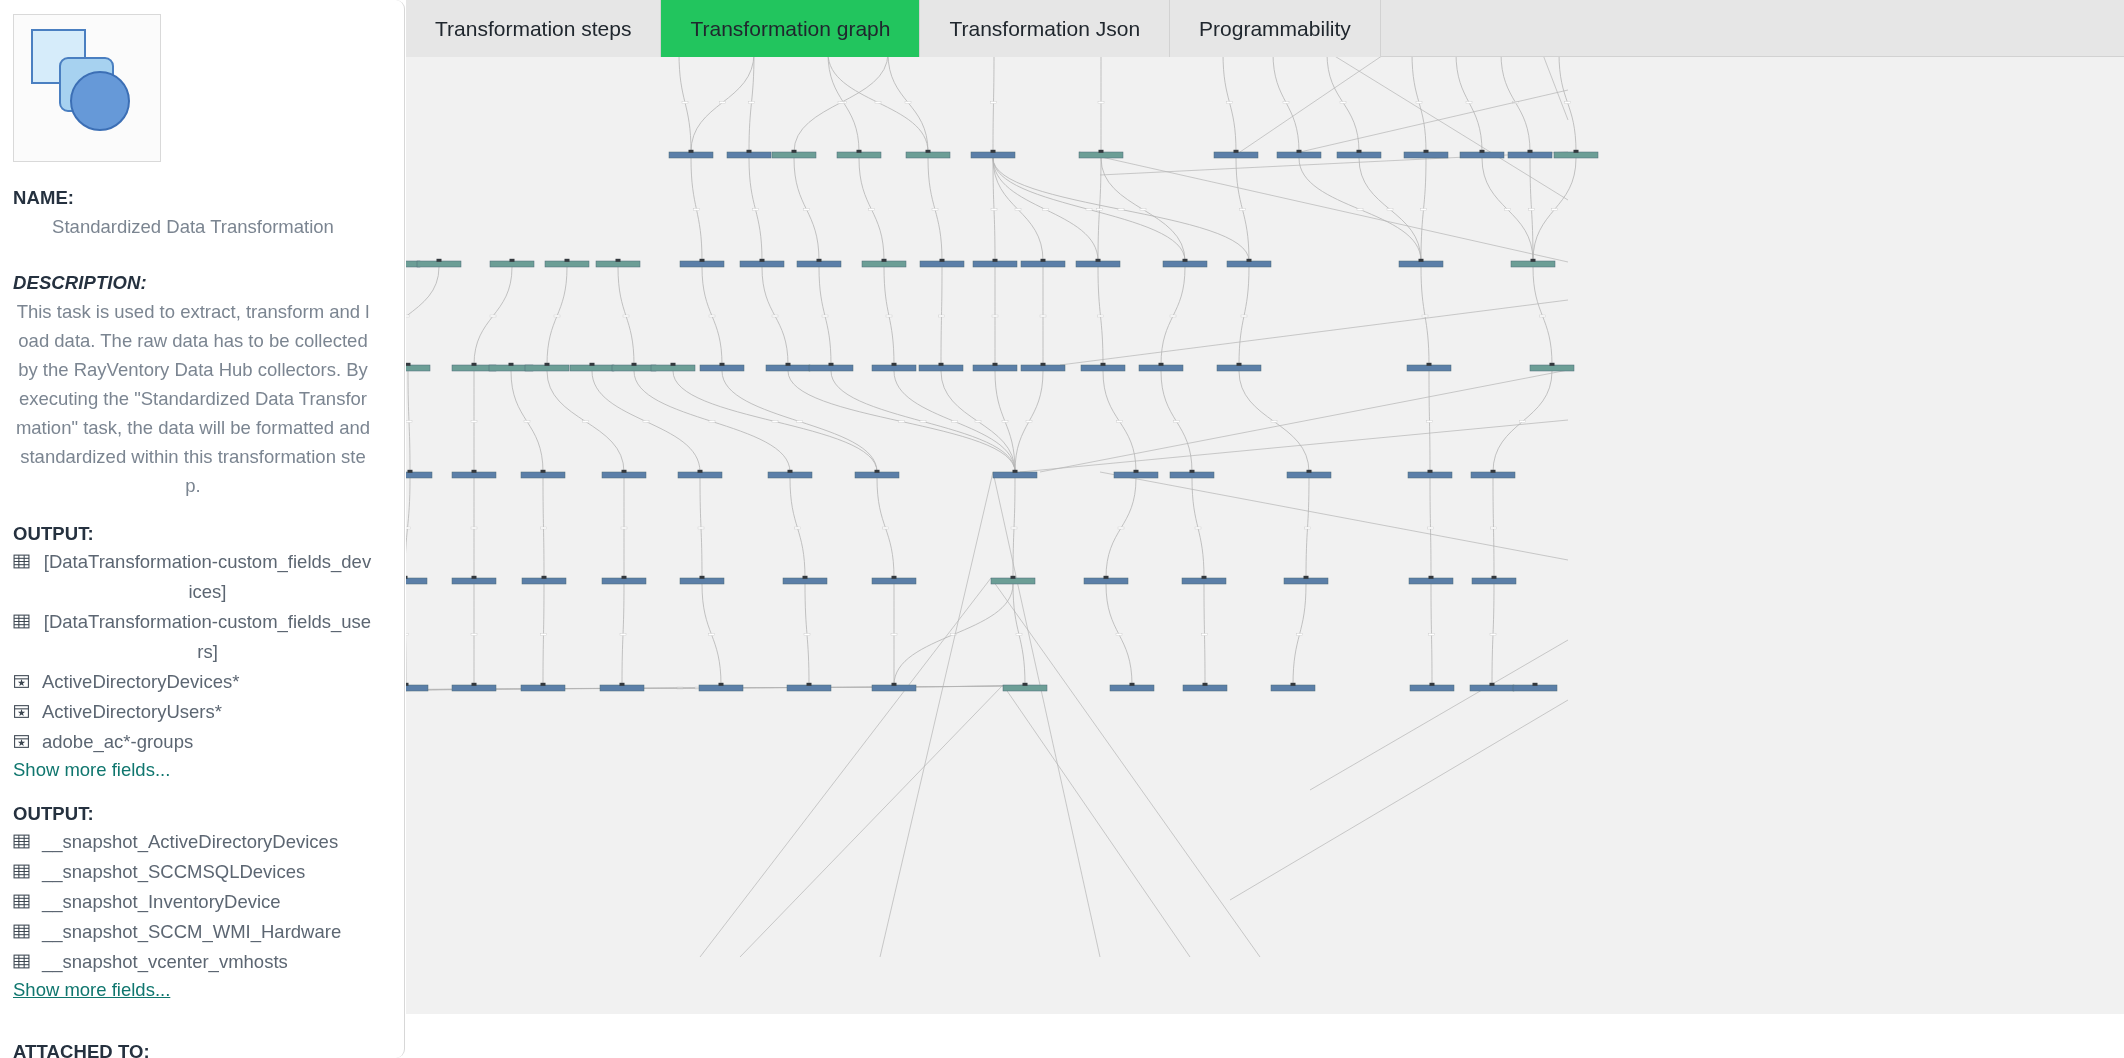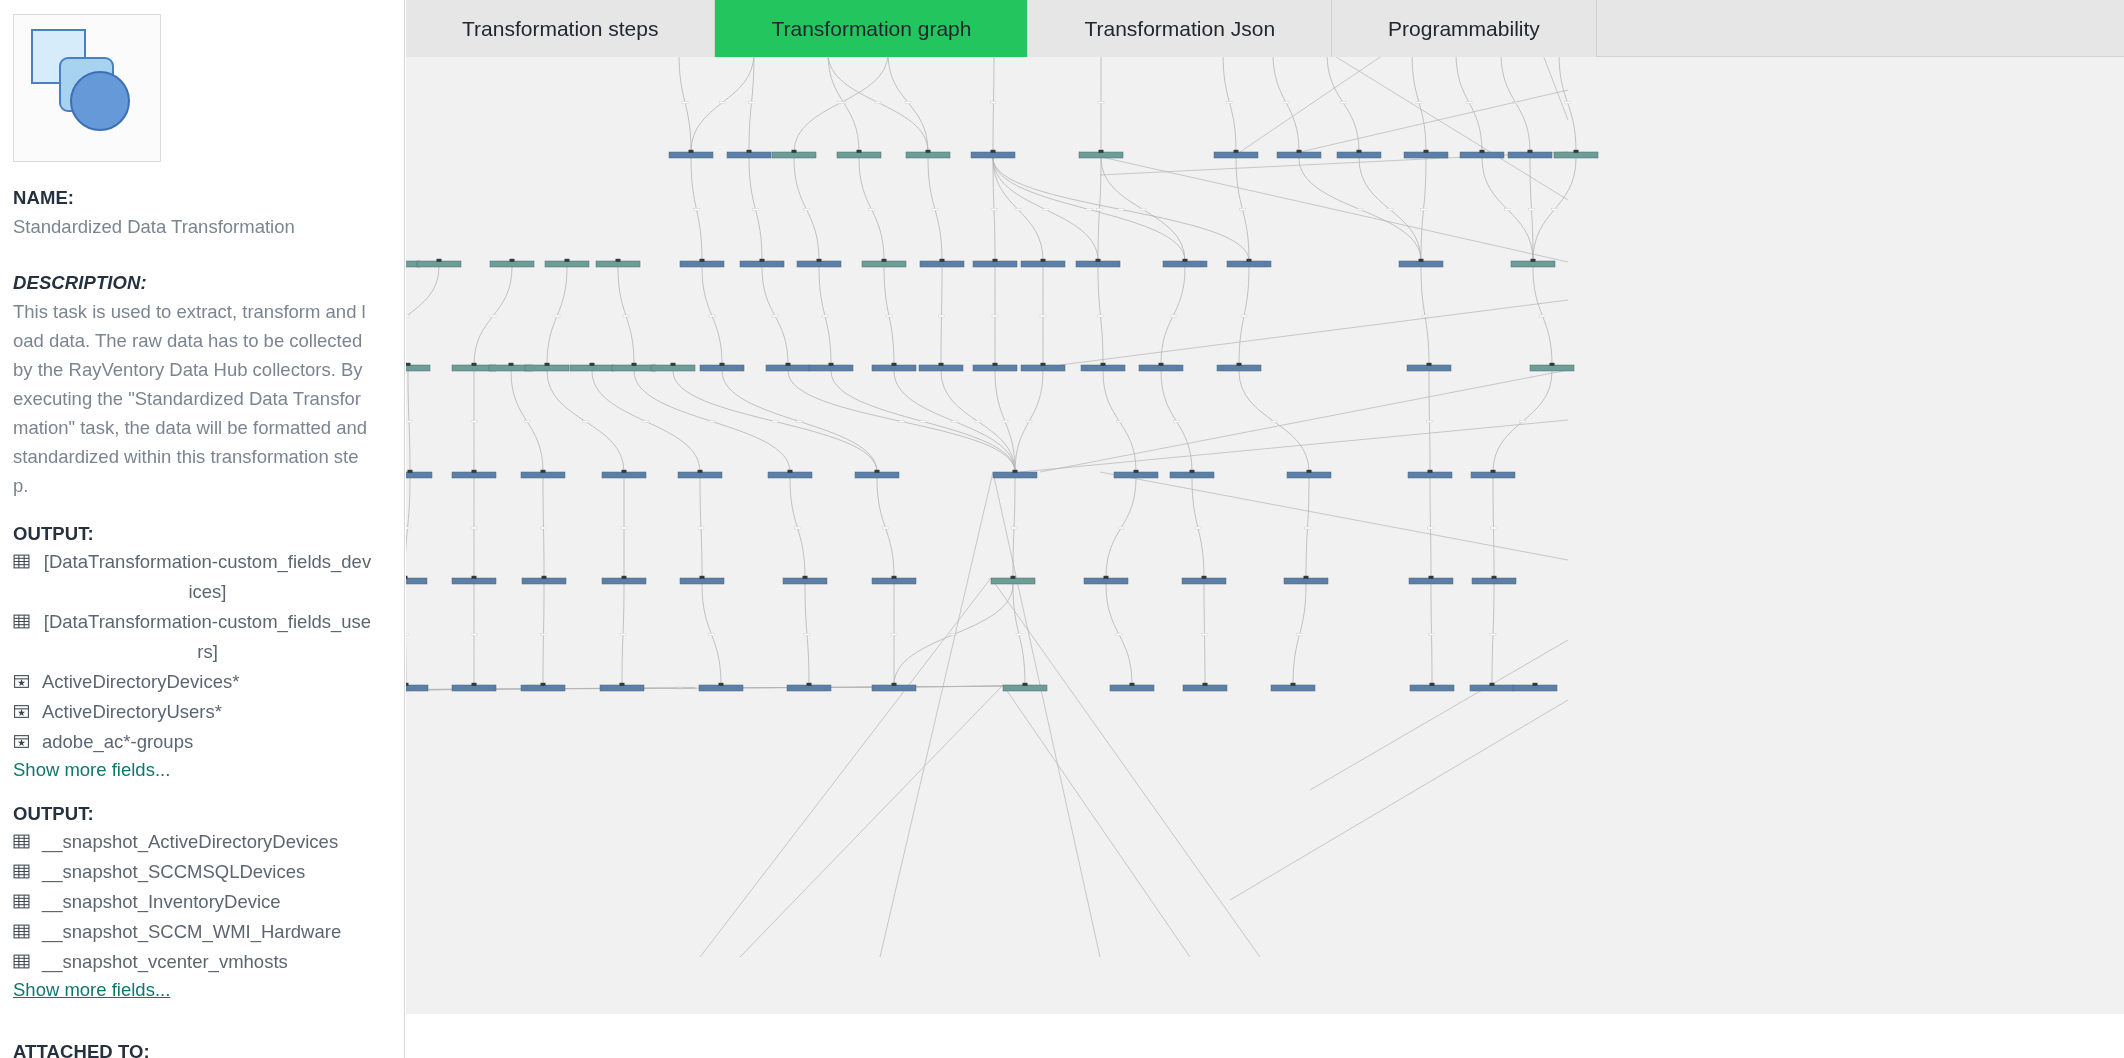--- a/index.html
+++ b/index.html
@@ -19,20 +19,21 @@
   
   #left-panel {
     position: absolute;
     left: 0; top: 0;
     width: 405px;
     height: 1058px;
     background: #ffffff;
     border-right: 1px solid #d7d7d7;
     box-sizing: border-box;
     overflow: hidden;
+    border-radius: 9px;
   }
   .panel-inner {
     padding: 14px 0 0 13px;
     width: 380px;
   }
   #task-thumb {
     width: 148px;
     height: 148px;
     border: 1px solid #d9d9d9;
     background: #fbfbfb;
@@ -49,20 +50,21 @@
     margin: 0;
   }
   #name-label { margin-top: 25px; }
   .value-text {
     font-size: 18.5px;
     color: #7b8591;
     line-height: 29px;
     margin-top: 3px;
     word-break: break-all;
     width: 360px;
+    text-align: center;
   }
   #description-label { margin-top: 31px; font-style: italic; }
   #description-value { color: #7b8591; }
 
   .io-label { margin-top: 23px; }
   .io-list { margin: 2px 0 0 0; padding: 0; list-style: none; }
   .io-item {
     display: flex;
     align-items: flex-start;
     font-size: 18.5px;
@@ -98,21 +100,21 @@
     background: #e6e6e6;
     border-bottom: 1px solid #d2d2d2;
     box-sizing: border-box;
     display: flex;
     align-items: stretch;
   }
   .tab {
     display: flex;
     align-items: center;
     justify-content: center;
-    padding: 0 56px;
+    padding: 0 29px;
     height: 57px;
     box-sizing: border-box;
     font-size: 21px;
     color: #20272e;
     background: #e6e6e6;
     border-right: 1px solid #d2d2d2;
     cursor: pointer;
     white-space: nowrap;
   }
   .tab.active {

